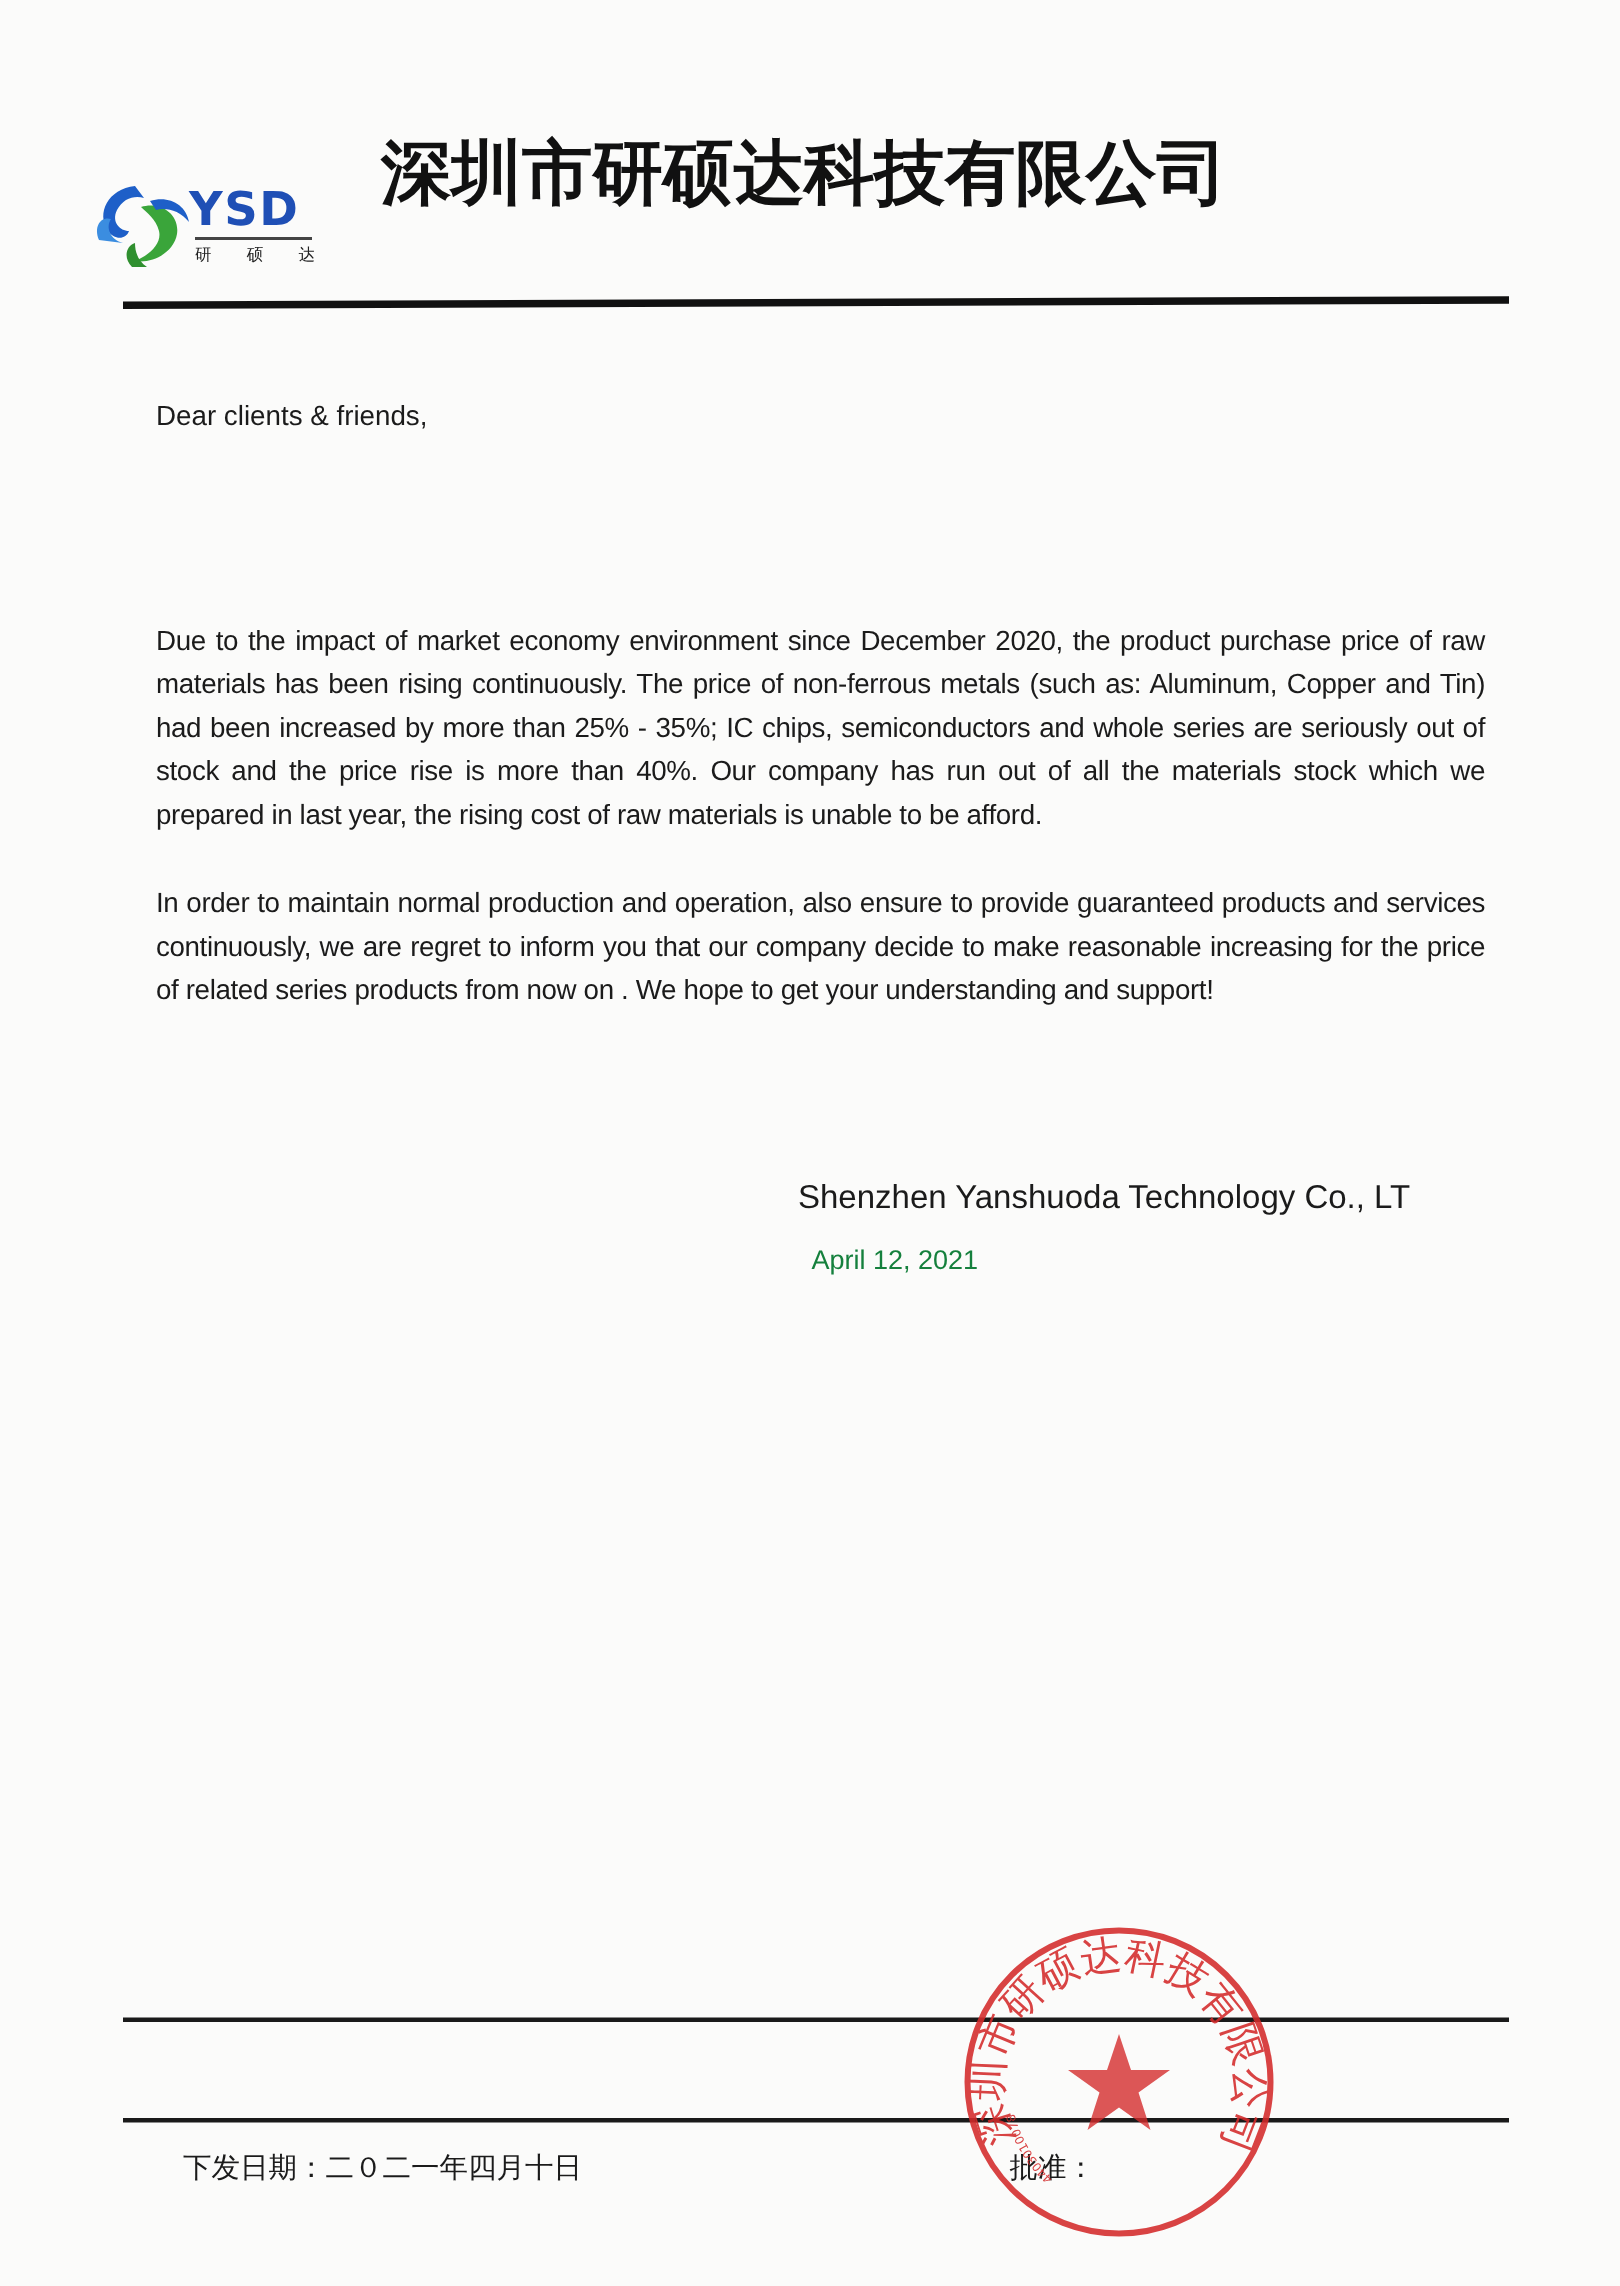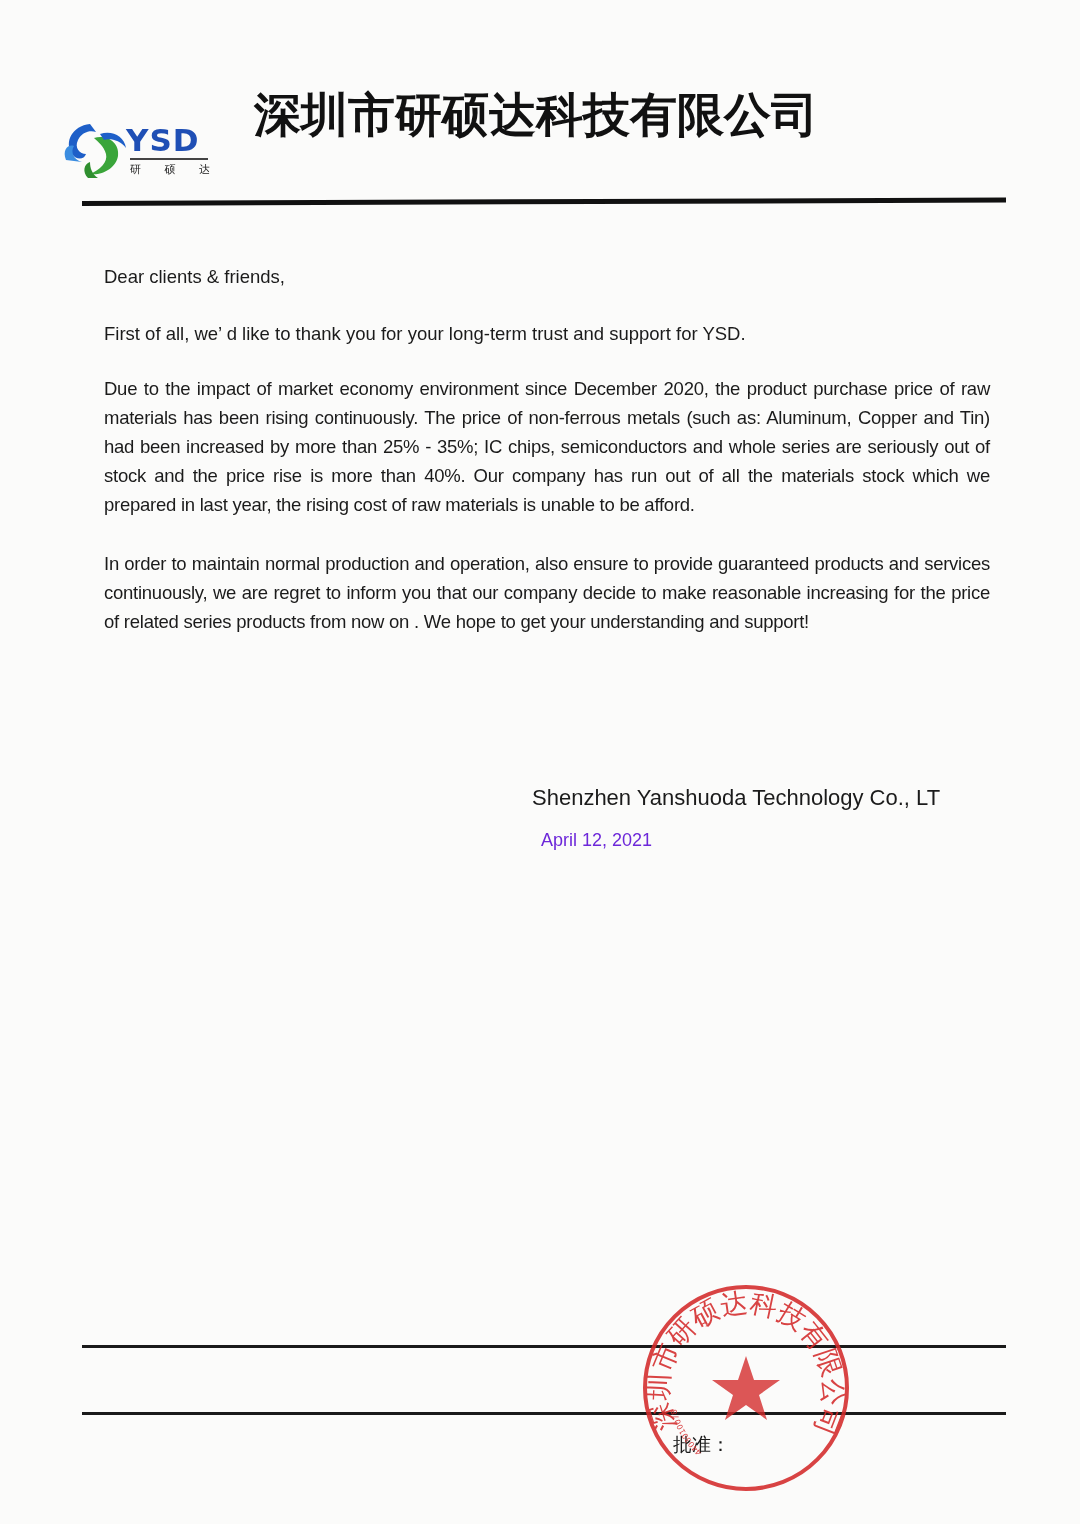--- a/index.html
+++ b/index.html
@@ -18,28 +18,28 @@
     .logo-underline { position: absolute; left: 70px; top: 40px; width: 78px; height: 2px; background: #444; }
     .logo-cn { position: absolute; left: 70px; top: 44px; width: 80px; font-size: 11px; color: #222; display: flex; justify-content: space-between; font-family: "DejaVu Sans", sans-serif; }
     .company-cn {
       position: absolute; left: 254px; top: 84px; font-size: 47px; font-weight: bold;
       letter-spacing: 0px; color: #111; font-family: "DejaVu Sans", sans-serif;
     }
     .rule-top { position: absolute; left: 82px; top: 201px; width: 924px; height: 5px; background: #111; transform: rotate(-0.22deg); transform-origin: left center; }
 
     
     .para { position: absolute; left: 104px; width: 886px; font-size: 18.5px; line-height: 29px; color: #1b1b1b; }
-    .justify { text-align: justify; text-align-last: left; }
+    .justify { text-align: justify; text-align-last: left; margin-top: 38px; }
     .greeting { top: 262px; }
     .thanks { top: 319px; }
     .p1 { top: 374px; font-family: "Liberation Sans Narrow", "Liberation Sans", sans-serif; letter-spacing: -0.25px; }
     .p2 { top: 549px; font-family: "Liberation Sans Narrow", "Liberation Sans", sans-serif; letter-spacing: -0.25px; }
 
     .signature { position: absolute; left: 532px; top: 785px; font-size: 22px; color: #1b1b1b; }
-    .sign-date { position: absolute; left: 541px; top: 830px; font-size: 18px; color: #6d28d9; }
+    .sign-date { position: absolute; left: 541px; top: 830px; font-size: 18px; color: #15803d; }
 
     
     .rule-f1 { position: absolute; left: 82px; top: 1345px; width: 924px; height: 3px; background: #1a1a1a; }
     .rule-f2 { position: absolute; left: 82px; top: 1412px; width: 924px; height: 3px; background: #1a1a1a; }
     .issue-date { position: absolute; left: 122px; top: 1432px; font-size: 19px; color: #1b1b1b; font-family: "DejaVu Sans", sans-serif; }
     .approve { position: absolute; left: 640px; top: 1432px; font-size: 19px; color: #1b1b1b; font-family: "DejaVu Sans", sans-serif; margin-left: 33px; }
 
     .stamp { position: absolute; left: 640px; top: 1282px; width: 212px; height: 212px; opacity: 0.88; }
     .stamp-text { fill: #d42a2a; font-size: 27px; font-family: "DejaVu Sans", sans-serif; }
     .stamp-num { fill: #d42a2a; font-size: 8px; font-family: "DejaVu Sans", sans-serif; }
@@ -62,29 +62,29 @@
     <div class="logo-cn">
       <span>研</span>
       <span>硕</span>
       <span>达</span>
     </div>
   </div>
   <div class="company-cn">深圳市研硕达科技有限公司</div>
   <div class="rule-top"></div>
 
   <div class="para greeting">Dear clients &amp; friends,</div>
-  <div class="para thanks">First of all, we’ d like to thank you for your long-term trust and support for YSD.</div>
   <div class="para p1 justify">Due to the impact of market economy environment since December 2020, the product purchase price of raw materials has been rising continuously. The price of non-ferrous metals (such as: Aluminum, Copper and Tin) had been increased by more than 25% - 35%; IC chips, semiconductors and whole series are seriously out of stock and the price rise is more than 40%. Our company has run out of all the materials stock which we prepared in last year, the rising cost of raw materials is unable to be afford.</div>
   <div class="para p2 justify">In order to maintain normal production and operation, also ensure to provide guaranteed products and services continuously, we are regret to inform you that our company decide to make reasonable increasing for the price of related series products from now on . We hope to get your understanding and support!</div>
 
   <div class="signature">Shenzhen Yanshuoda Technology Co., LT</div>
   <div class="sign-date">April 12, 2021</div>
 
   <div class="rule-f1"></div>
   <div class="rule-f2"></div>
+  <div class="issue-date">下发日期：二０二一年四月十日</div>
   <div class="approve">批准：</div>
 
   <svg class="stamp" viewBox="0 0 212 212">
     <defs>
       <path id="sealArc" d="M 40 150 A 78 78 0 1 1 172 150"></path>
       <path id="numArc" d="M 62 170 A 88 88 0 0 1 58 44"></path>
     </defs>
     <circle cx="106" cy="106" r="101" fill="none" stroke="#d42a2a" stroke-width="4"></circle>
     <text class="stamp-text">
       <textPath href="#sealArc" startOffset="2%">深圳市研硕达科技有限公司</textPath>

